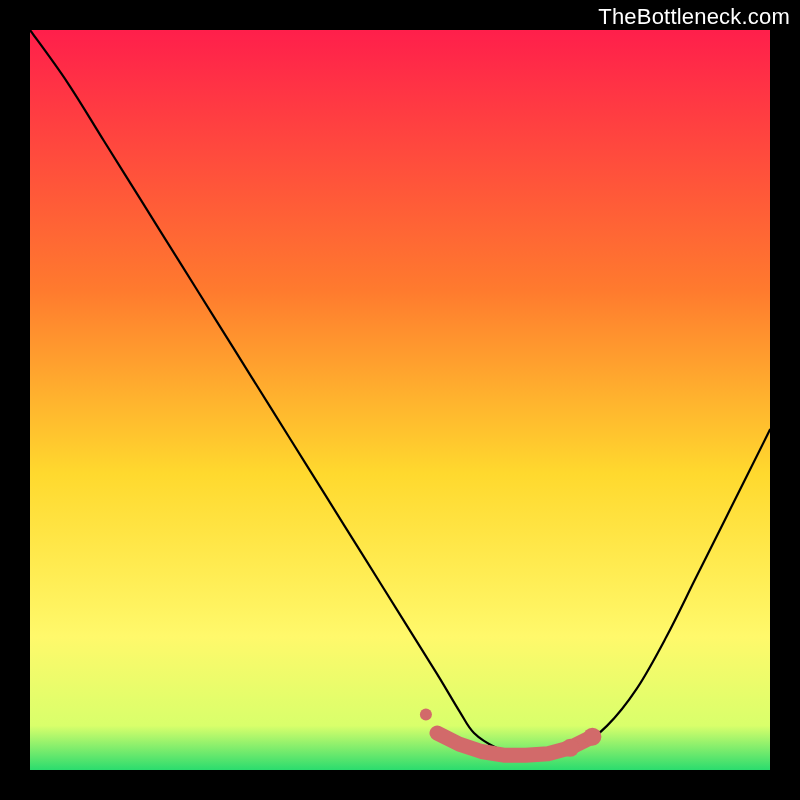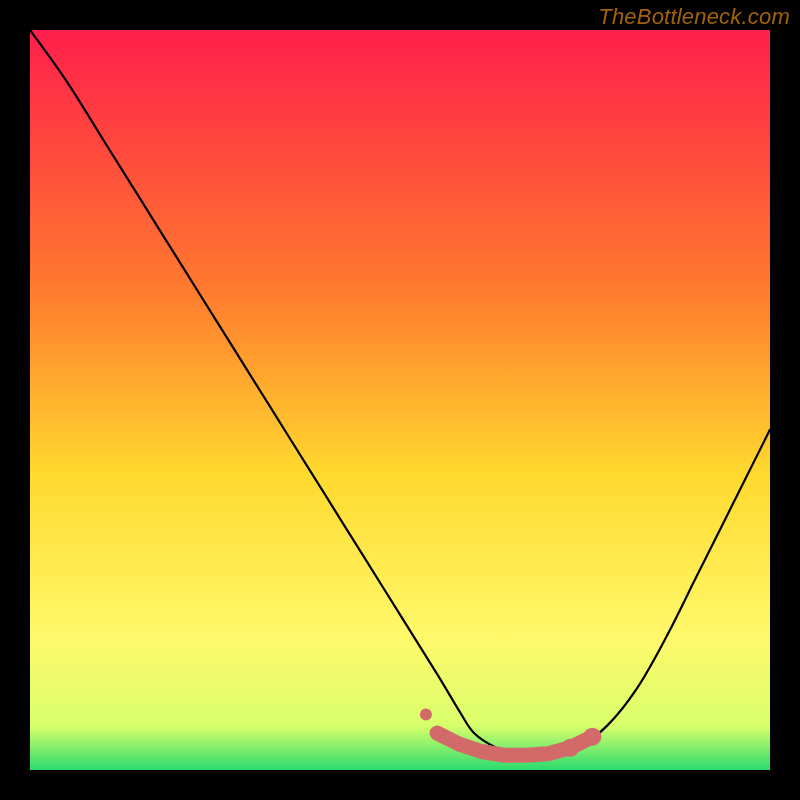--- a/index.html
+++ b/index.html
@@ -14,26 +14,25 @@
   .frame {
     position: relative;
     width: 800px;
     height: 800px;
     background: #000;
   }
   .watermark {
     position: absolute;
     top: 4px;
     right: 10px;
-    color: #a16207;
+    color: #ffffff;
     font-size: 22px;
     font-weight: 500;
     letter-spacing: 0.2px;
     user-select: none;
-    font-style: italic;
   }
   .plot {
     position: absolute;
     left: 30px;
     top: 30px;
     width: 740px;
     height: 740px;
   }
   svg {
     display: block;

